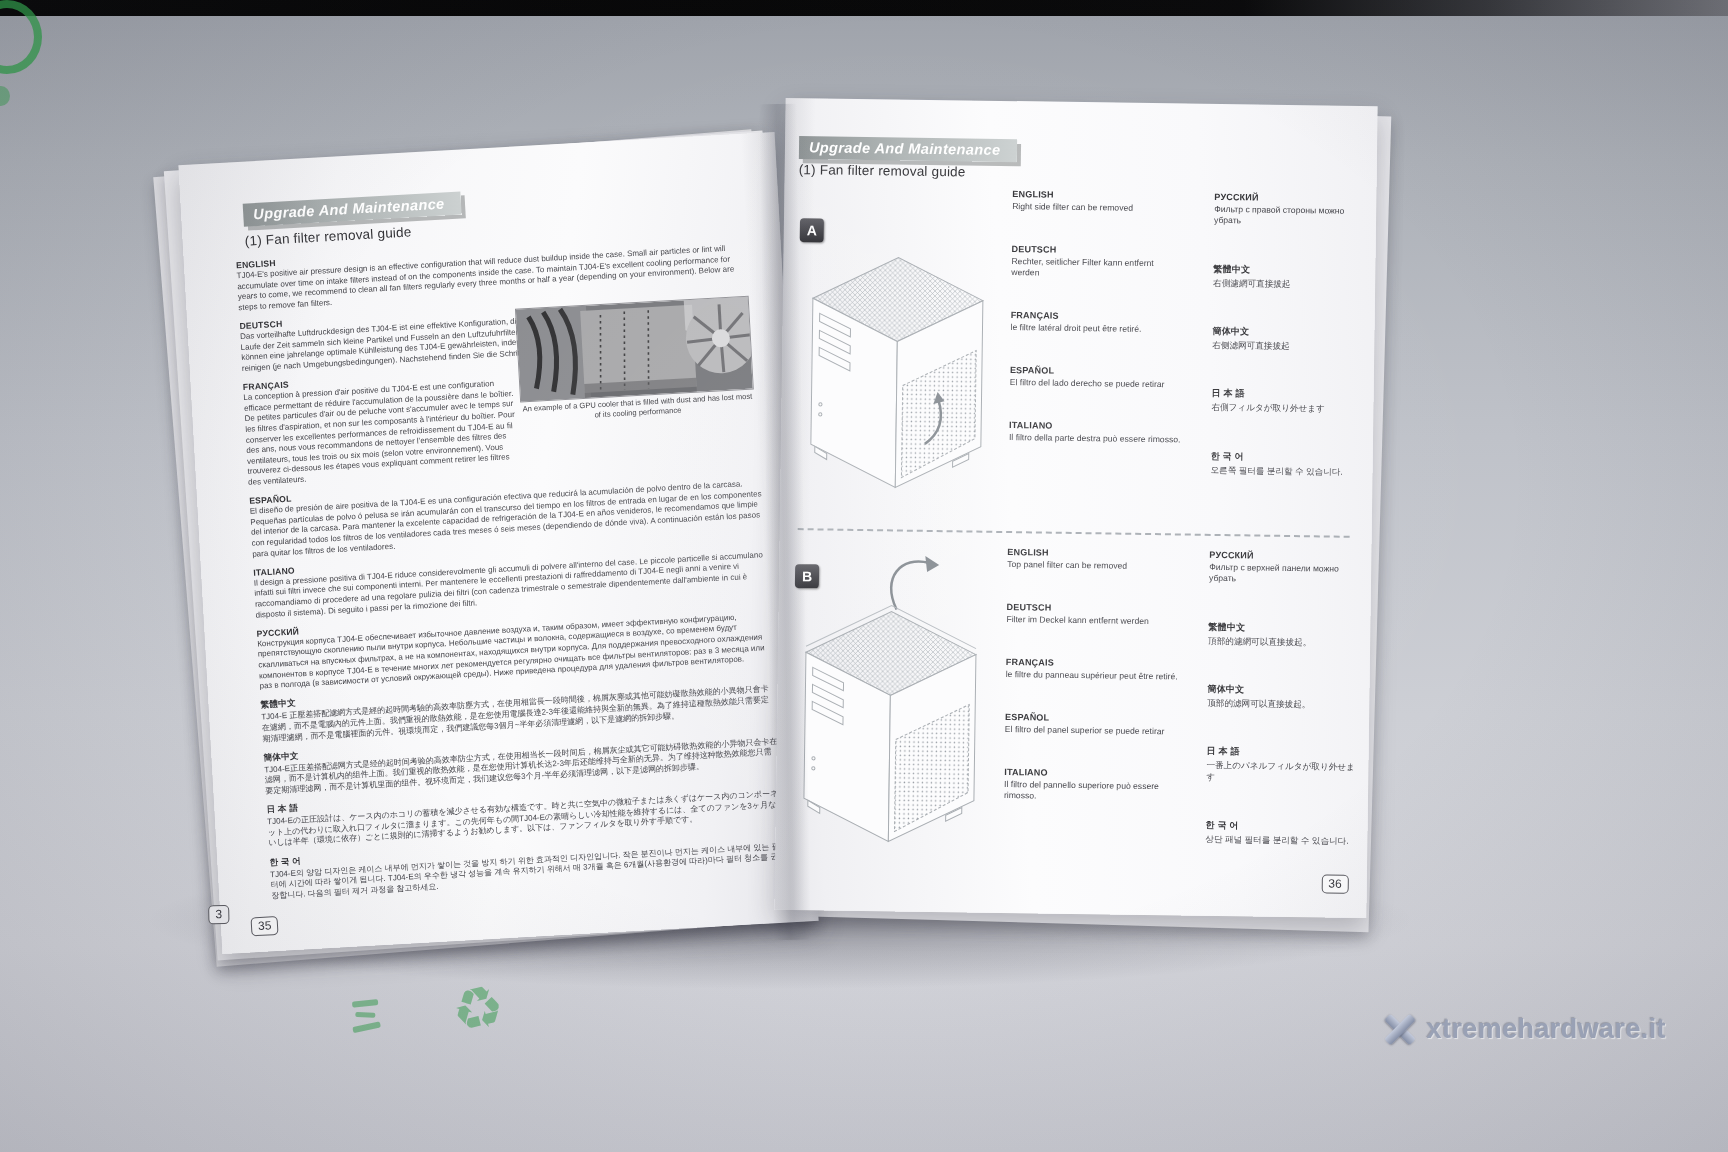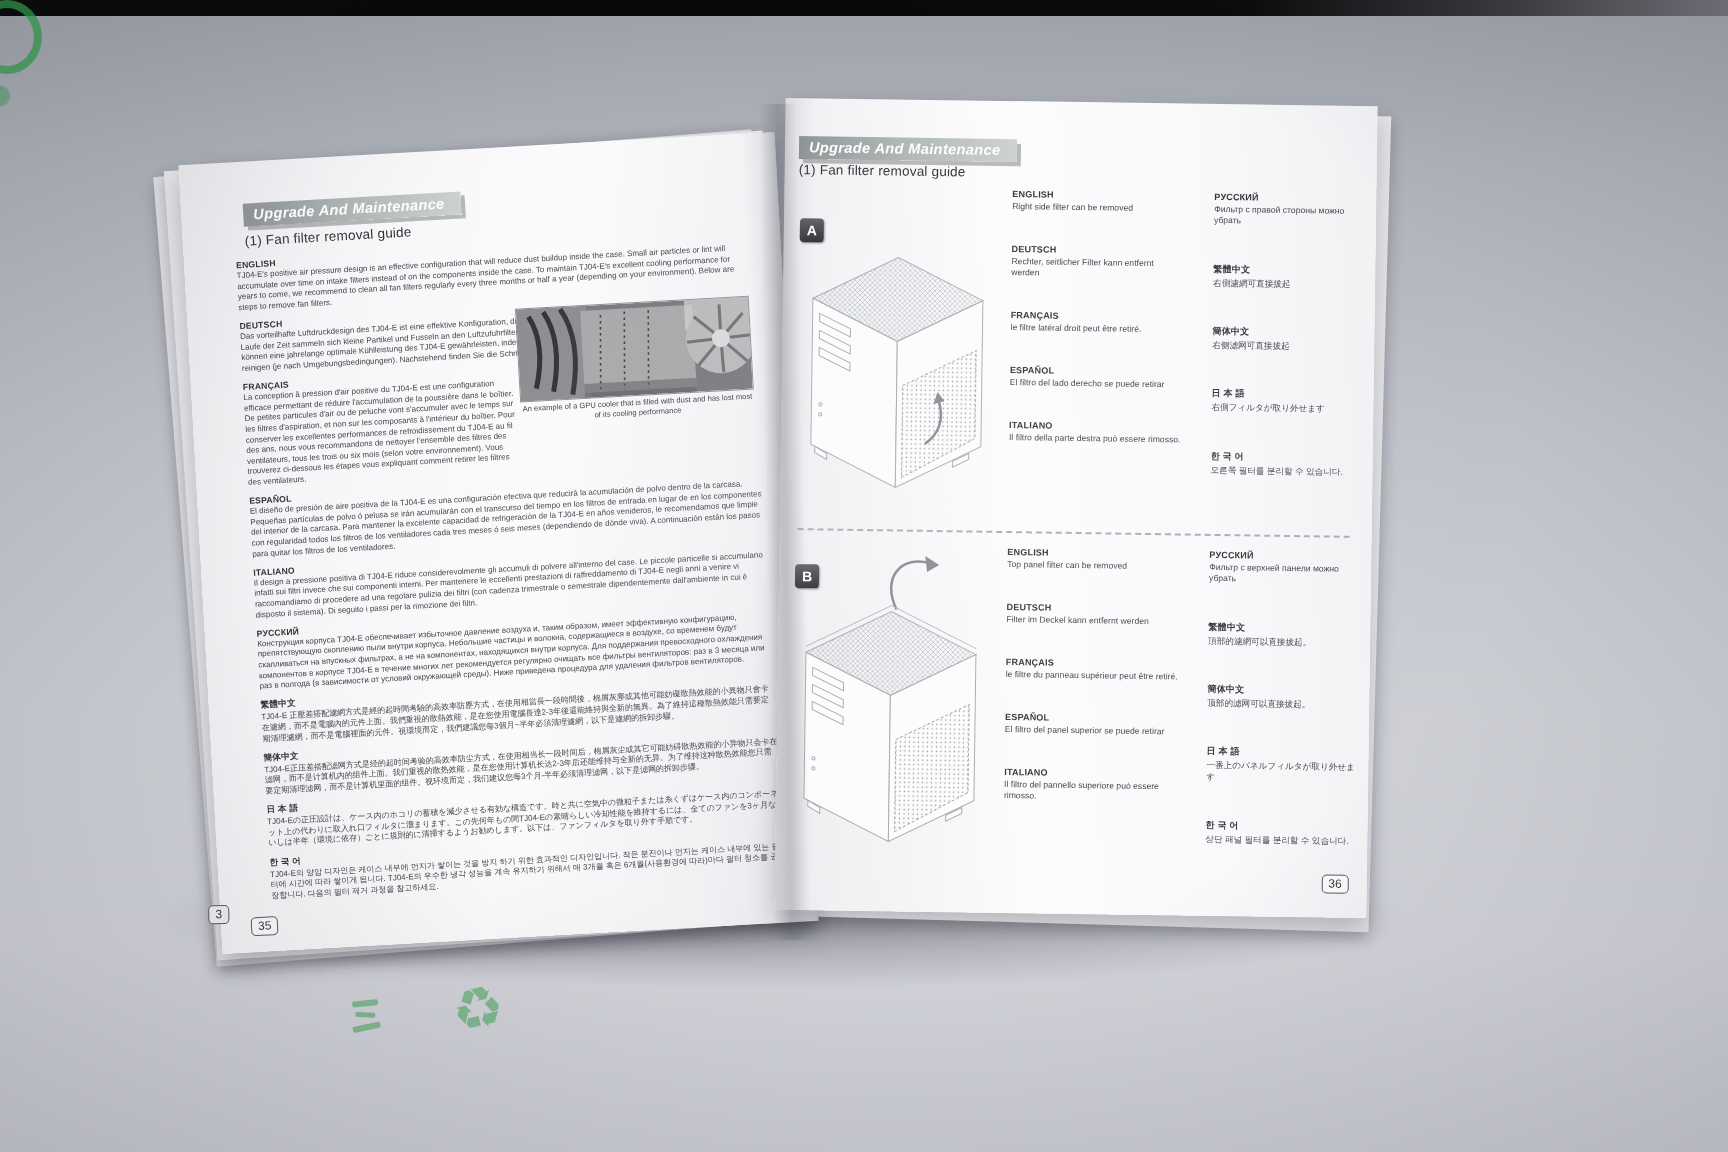--- a/index.html
+++ b/index.html
@@ -345,13 +345,20 @@
 
   <div class="spine"></div>
 
   <div class="green-mark">
     <span class="b1"></span>
       <span class="b2"></span>
       <span class="b3"></span>
   </div>
   <div class="recycle">♻</div>
 
+  <div class="watermark">
+    <div class="wm-logo">
+      <i class="x1"></i>
+        <i class="x2"></i>
+    </div>
+    <div class="wm-text">xtremehardware.it</div>
+  </div>
 </div>
 
 </body></html>

